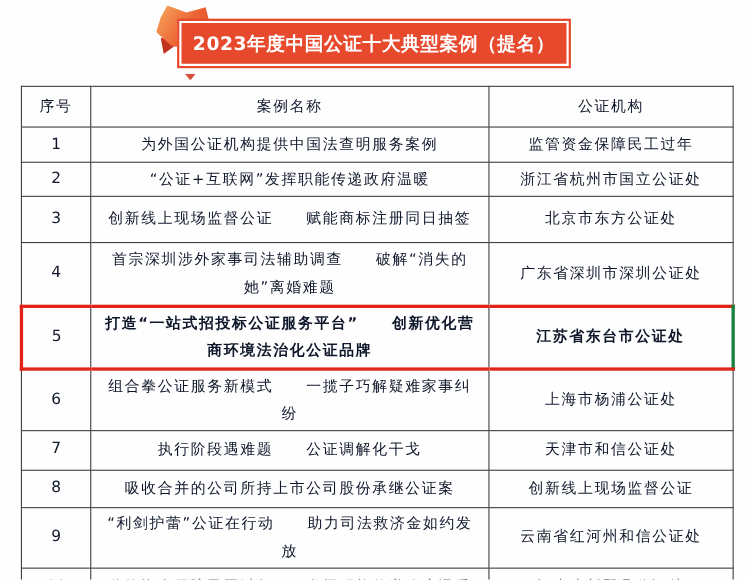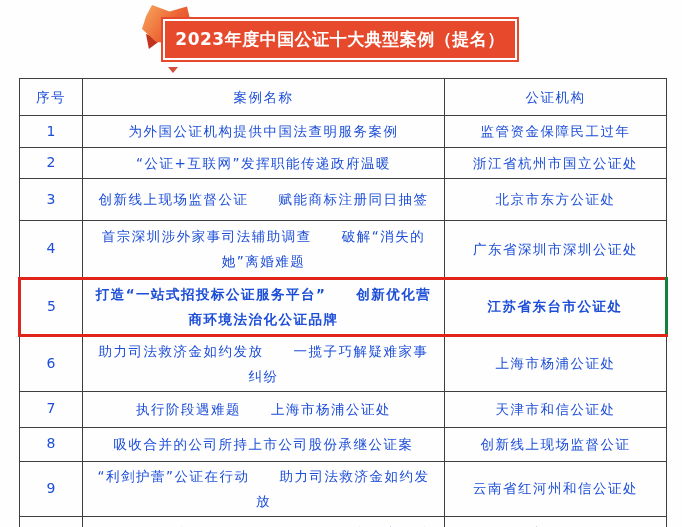--- a/index.html
+++ b/index.html
@@ -41,21 +41,21 @@
   table.cases {
     position:absolute; left:18px; top:78px; width:647px;
     border-collapse:collapse; table-layout:fixed;
   }
   table.cases col.c-no   { width:63px; }
   table.cases col.c-case { width:362px; }
   table.cases col.c-org  { width:222px; }
   table.cases th, table.cases td {
     border:1px solid #3f3f3f;
     text-align:center; vertical-align:middle;
-    color:#1d4ed8; font-size:13.5px; letter-spacing:1.5px;
+    color:#0f172a; font-size:13.5px; letter-spacing:1.5px;
     line-height:1.85; padding:2px 10px;
     font-weight:normal;
   }
   table.cases td.no-cell { font-size:14px; letter-spacing:0; }
   tr.highlighted td {
     border-top:3px solid #e0241a;
     border-bottom:3px solid #e0241a;
   }
   tr.highlighted td:first-child { border-left:3px solid #e0241a; }
   tr.highlighted td:last-child  { border-right:3px solid #15803d; }
@@ -108,26 +108,26 @@
         <td class="case-cell">首宗深圳涉外家事司法辅助调查　　破解“消失的她”离婚难题</td>
         <td class="org-cell">广东省深圳市深圳公证处</td>
       </tr>
       <tr style="height:56px" class="highlighted">
         <td class="no-cell">5</td>
         <td class="case-cell">打造“一站式招投标公证服务平台”　　创新优化营商环境法治化公证品牌</td>
         <td class="org-cell">江苏省东台市公证处</td>
       </tr>
       <tr style="height:33px">
         <td class="no-cell">6</td>
-        <td class="case-cell">助力司法救济金如约发放　　一揽子巧解疑难家事纠纷</td>
+        <td class="case-cell">组合拳公证服务新模式　　一揽子巧解疑难家事纠纷</td>
         <td class="org-cell">上海市杨浦公证处</td>
       </tr>
       <tr style="height:36px">
         <td class="no-cell">7</td>
-        <td class="case-cell">执行阶段遇难题　　上海市杨浦公证处</td>
+        <td class="case-cell">执行阶段遇难题　　公证调解化干戈</td>
         <td class="org-cell">天津市和信公证处</td>
       </tr>
       <tr style="height:34px">
         <td class="no-cell">8</td>
         <td class="case-cell">吸收合并的公司所持上市公司股份承继公证案</td>
         <td class="org-cell">创新线上现场监督公证</td>
       </tr>
       <tr style="height:35px">
         <td class="no-cell">9</td>
         <td class="case-cell">“利剑护蕾”公证在行动　　助力司法救济金如约发放</td>

